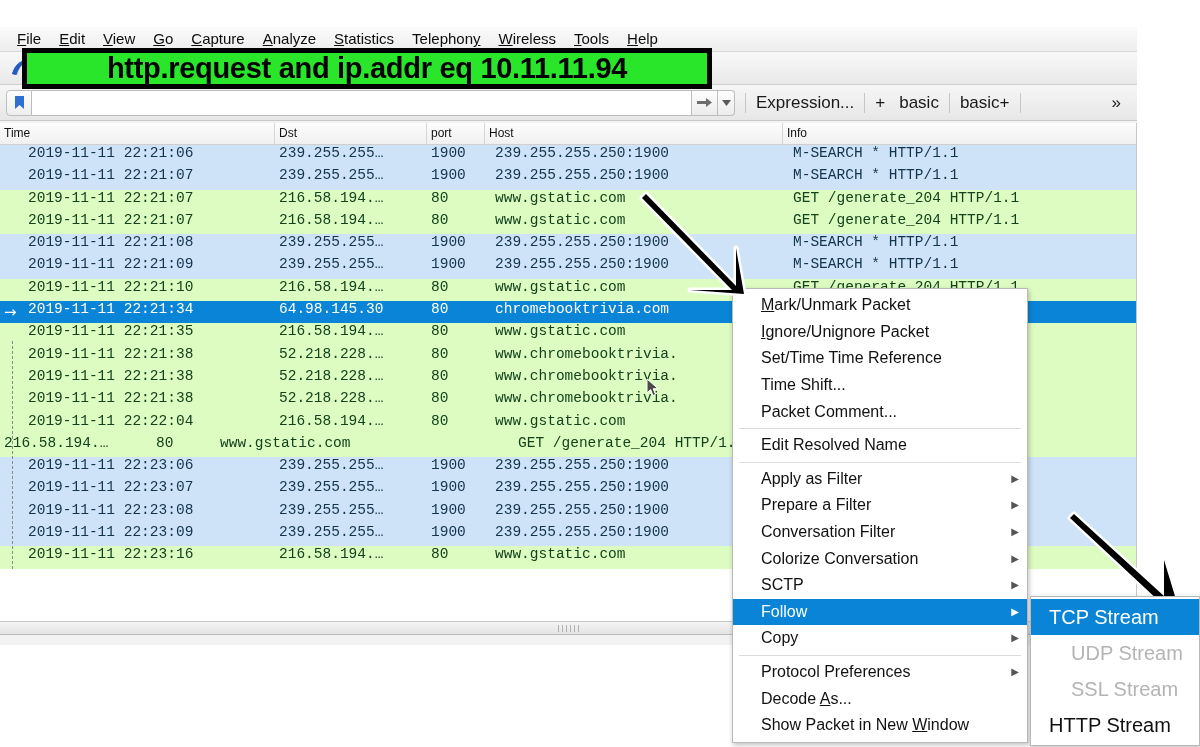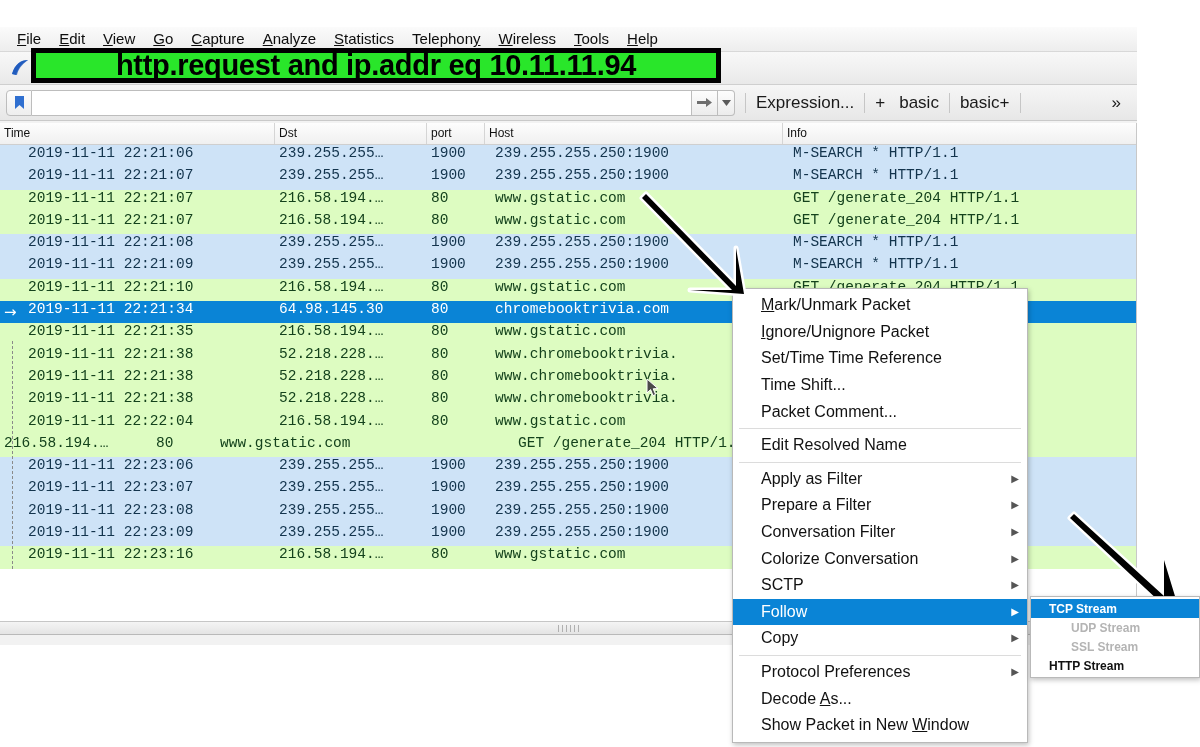--- a/index.html
+++ b/index.html
@@ -269,48 +269,46 @@
     top: 596px;
     width: 170px;
     background: #ffffff;
     border: 1px solid #b9b9b9;
     box-shadow: 1px 2px 5px rgba(0,0,0,.25);
     padding: 2px 0;
     box-sizing: border-box;
     z-index: 50;
   }
   .srow {
-    height: 19px;
+    height: 36px;
     display: flex;
     align-items: center;
     padding-left: 18px;
-    font-size: 12px;
+    font-size: 20px;
     color: #111;
     white-space: nowrap;
     box-sizing: border-box;
-    font-weight: bold;
   }
   .srow.hl { background: #0a84d6; color: #ffffff; }
   .srow.dis { color: #b4b4b4; padding-left: 40px; }
 
   
   #filter-highlight {
     position: absolute;
     left: 22px;
     top: 48px;
     width: 690px;
-    height: 35px;
+    height: 41px;
     background: #29e62a;
     border: 5px solid #000000;
     box-sizing: border-box;
     display: flex;
     align-items: center;
     justify-content: center;
     z-index: 30;
-    margin-left: 9px;
   }
   #filter-highlight-text {
     font-family: "Liberation Sans", sans-serif;
     font-weight: bold;
     font-size: 29px;
     color: #000000;
     letter-spacing: -0.3px;
     white-space: nowrap;
   }
   .anno-arrow {

